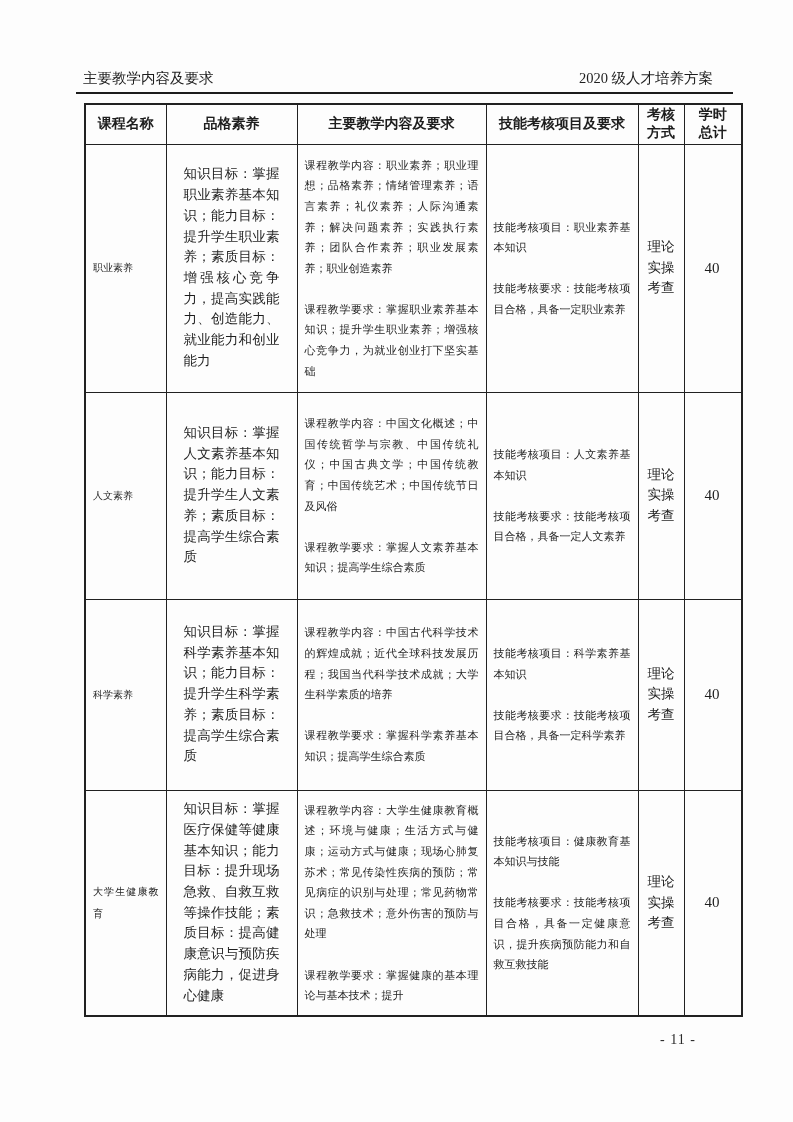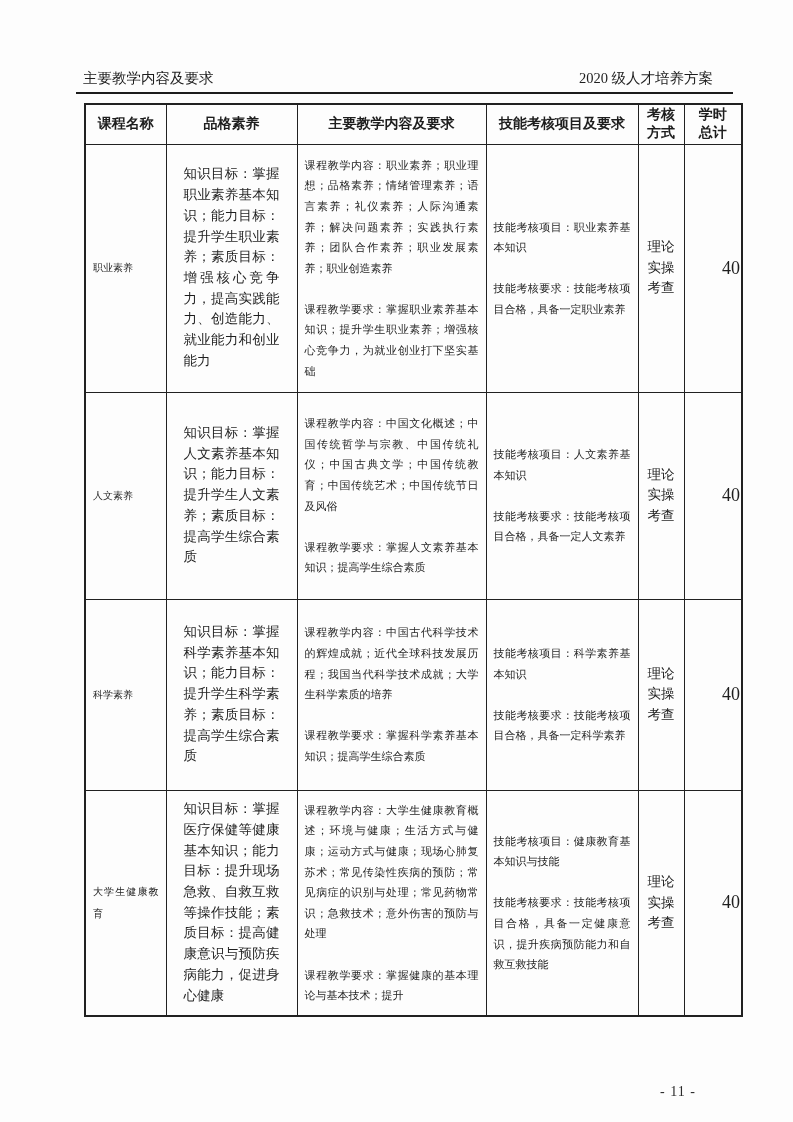--- a/index.html
+++ b/index.html
@@ -53,23 +53,23 @@
     text-align:justify; padding:2px 7px;
     font-size:11px; line-height:20.6px;
     white-space:pre-line;
   }
   td.c-method {
     text-align:center; padding:0 2px;
     font-size:13.5px; line-height:20.5px;
     white-space:pre-line;
     margin-top:18px;
   }
-  td.c-hours { text-align:right; font-size:18px;padding-left:20px; }
+  td.c-hours { text-align:left; font-size:15px;padding-left:20px; }
   .page-number {
-    position:absolute; left:660px; top:1084px;
+    position:absolute; left:660px; top:1032px;
     font-size:14px; letter-spacing:1px; color:#2a2a2a;
   }
 </style>
 </head>
 <body>
 
 <div class="page">
 
   <div class="page-header">
     <span>主要教学内容及要求</span>

